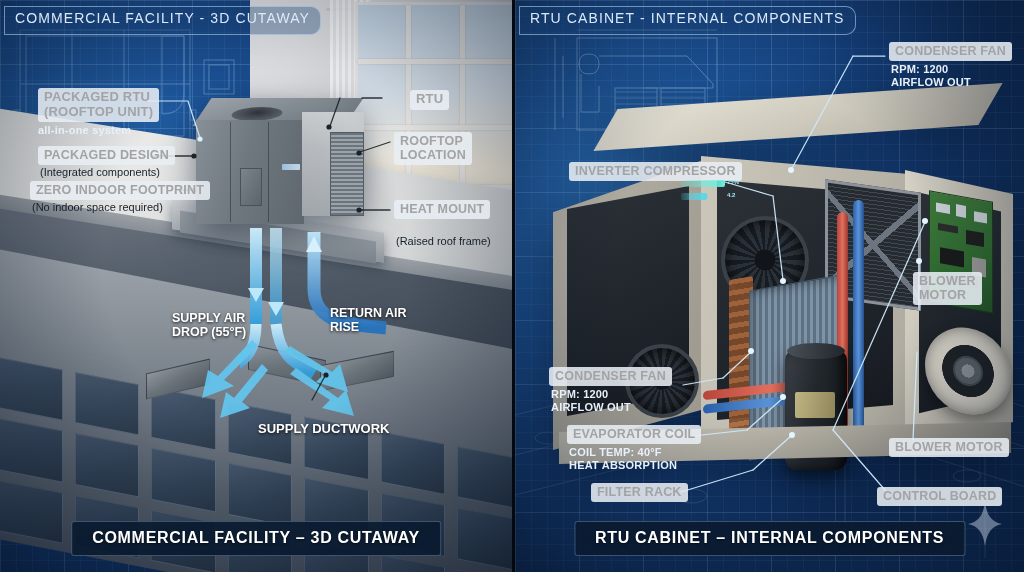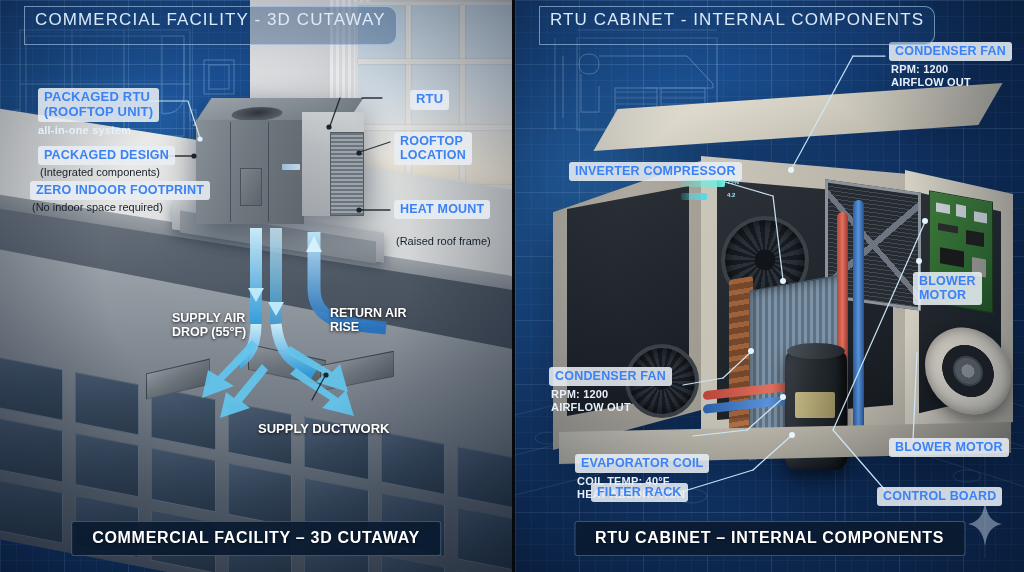--- a/index.html
+++ b/index.html
@@ -298,41 +298,41 @@
     display: inline-block;
     padding: 2px 6px 3px;
     border-radius: 3px;
     font-weight: 700;
     letter-spacing: .2px;
     line-height: 1.12;
     white-space: pre-line;
   }
   .chip.dark {
     background: rgba(232,238,244,.88);
-    color: #3b82f6;
+    color: #a3a3a3;
     text-shadow: none;
   }
   .sub {
     display: block;
     font-weight: 400;
     line-height: 1.18;
     white-space: pre-line;
   }
   .sub.dark { color: #16202b; }
   .sub.light { color: #e7f0fa; font-weight: 600; letter-spacing:.2px; }
 
   .leader { position: absolute; pointer-events: none; }
   .leader line, .leader path { stroke-linecap: round; fill: none; }
 
   
   .corner-tag {
-    position: absolute; left: 24px; top: 6px;
-    font-size: 17px; letter-spacing: 1.1px;
+    position: absolute; left: 4px; top: 6px;
+    font-size: 14px; letter-spacing: 1.1px;
     color: #dbe9f8;
-    padding: 3px 10px 14px;
+    padding: 3px 10px 8px;
     border: 1px solid rgba(190,220,250,.55);
     border-radius: 0 10px 10px 0;
     background: rgba(22,62,116,.35);
     white-space: nowrap;
   }
 
   
   .banner {
     position: absolute; bottom: 16px; left: 50%; transform: translateX(-50%);
     background: rgba(10,26,48,.92);
@@ -690,21 +690,21 @@
         <span class="v2">4.2</span>
       </div>
     </div>
 
     <div class="callout" style="left:34px; top:367px; font-size:12.5px;">
       <span class="chip dark">CONDENSER FAN</span>
       <span class="sub light" style="font-size:11px; margin-top:2px; padding-left:2px;">RPM: 1200
 AIRFLOW OUT</span>
     </div>
 
-    <div class="callout" style="left:60px; top:425px; font-size:12.5px;margin-top:29px;">
+    <div class="callout" style="left:52px; top:425px; font-size:12.5px;">
       <span class="chip dark">EVAPORATOR COIL</span>
       <span class="sub light" style="font-size:11px; margin-top:2px; padding-left:2px;">COIL TEMP: 40°F
 HEAT ABSORPTION</span>
     </div>
 
     <div class="callout" style="left:76px; top:483px; font-size:12.5px;">
       <span class="chip dark">FILTER RACK</span>
     </div>
 
     <div class="callout" style="left:398px; top:272px; font-size:12.5px;">

